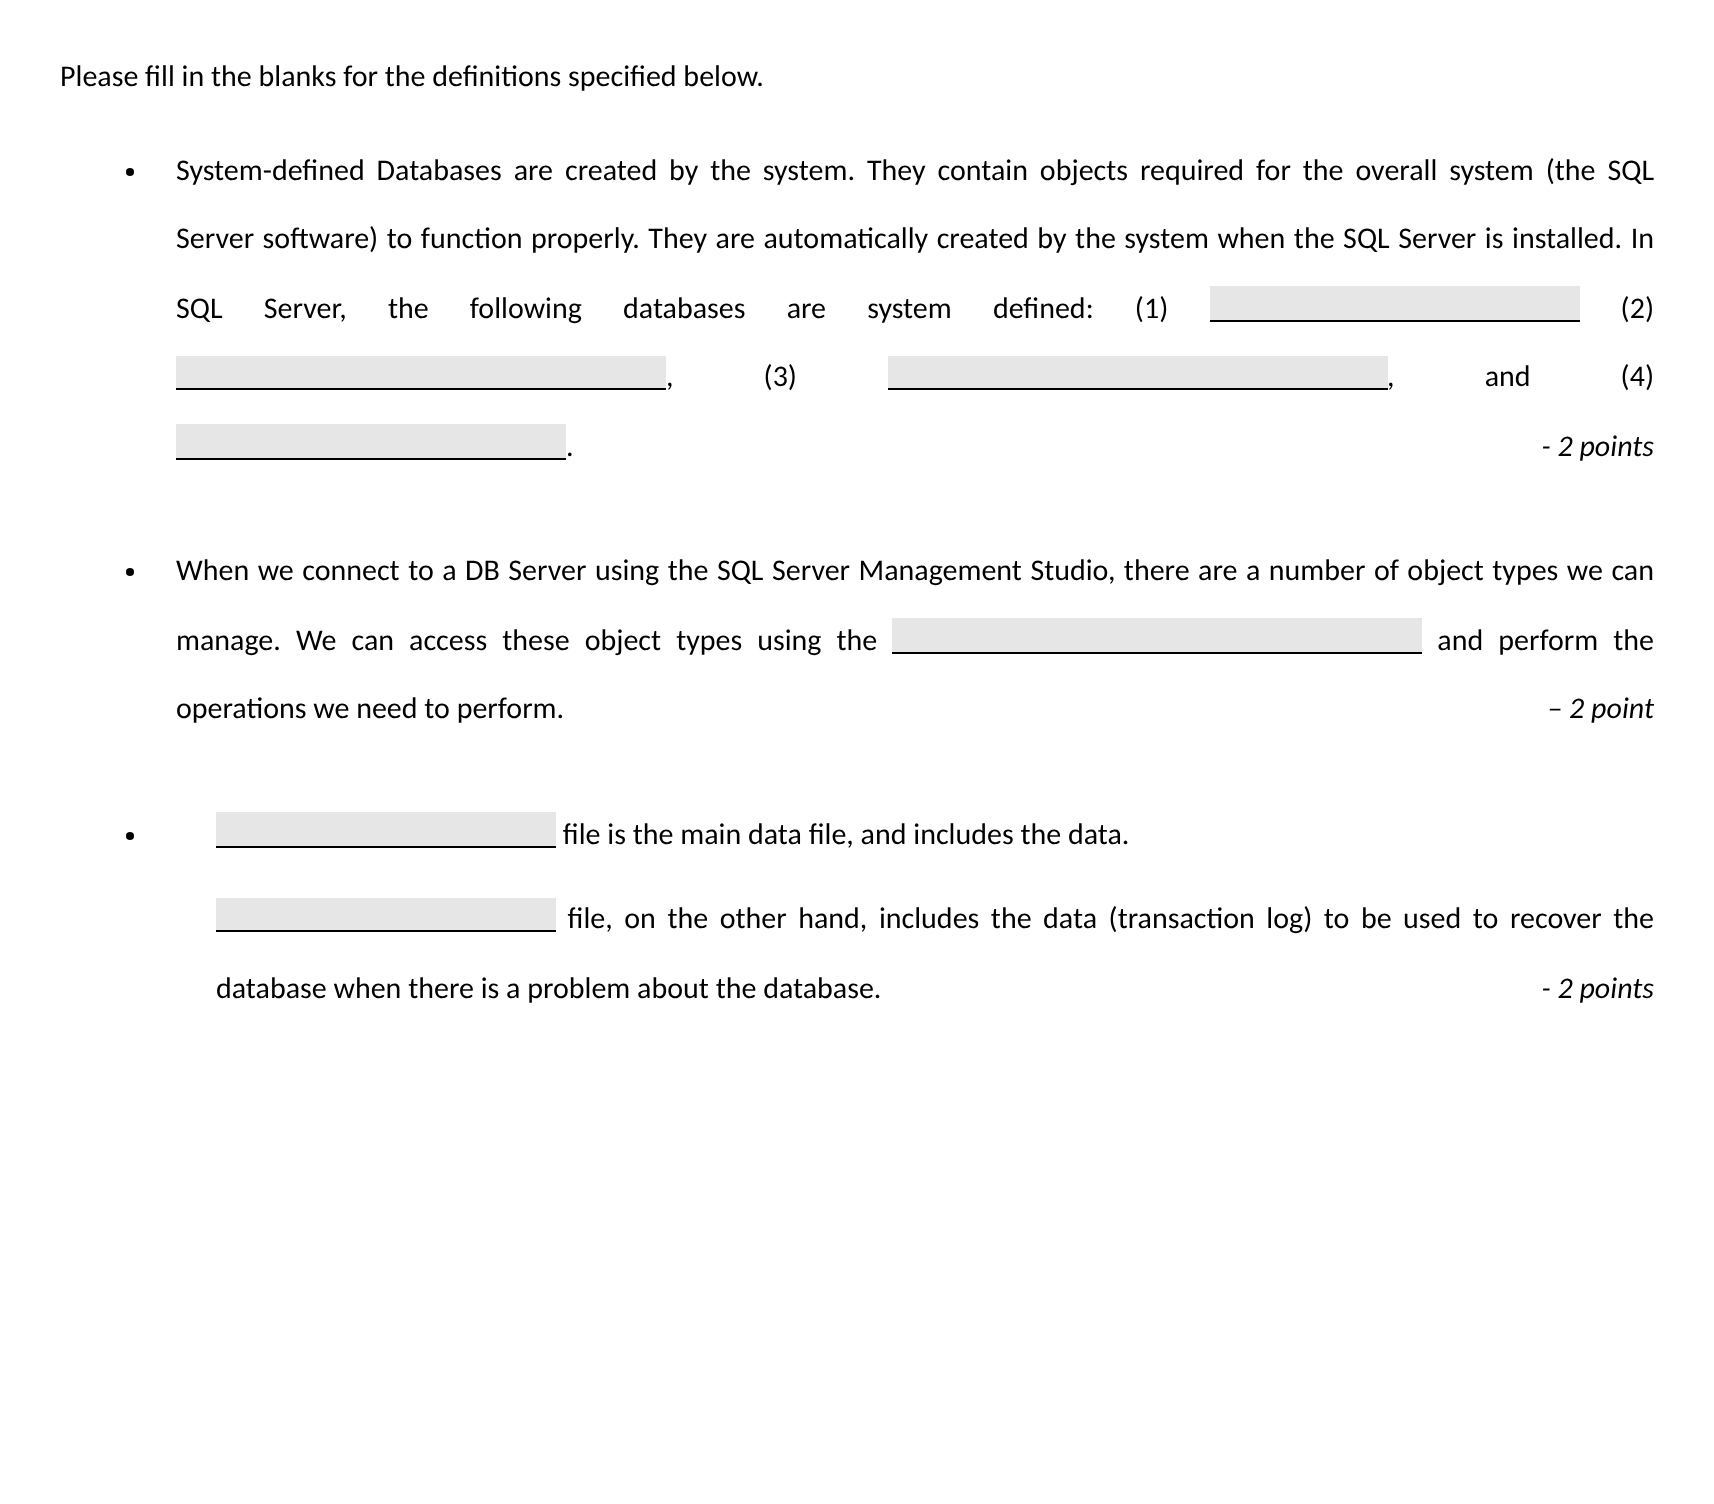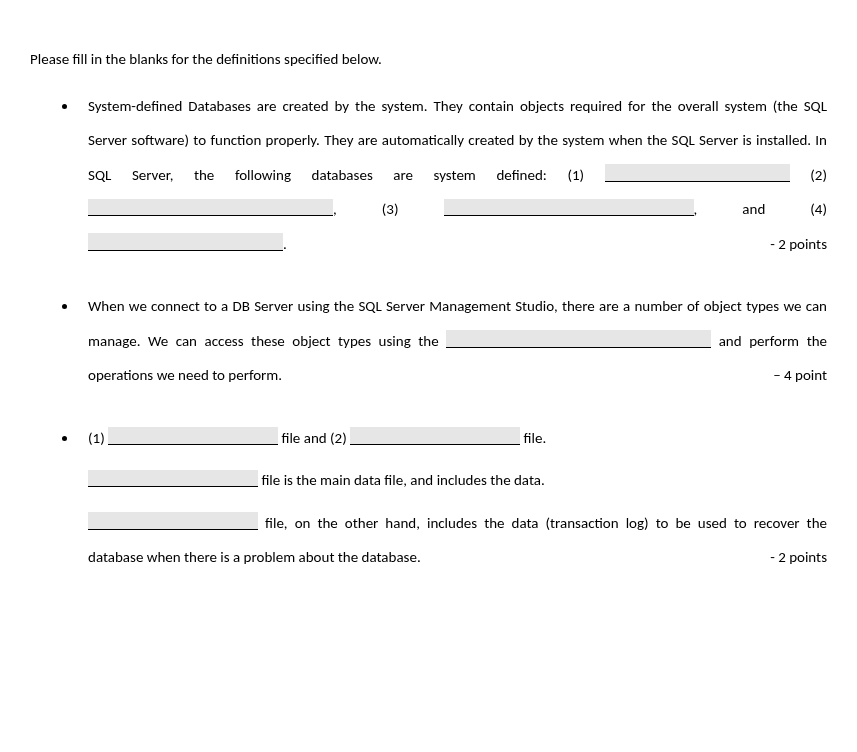--- a/index.html
+++ b/index.html
@@ -9,21 +9,20 @@
     background: #fff;
     margin: 0;
     padding: 28px 30px;
     width: 857px;
     box-sizing: border-box;
     line-height: 2.3;
   }
   .intro {
     margin-bottom: 18px;
     line-height: 1.5;
-    margin-top: 20px;
   }
   ul {
     list-style-type: disc;
     padding-left: 48px;
     margin: 0;
   }
   li {
     margin-bottom: 28px;
     padding-left: 10px;
   }
@@ -38,47 +37,46 @@
     display: inline-block;
     border-bottom: 1px solid #000;
     background: #e6e6e6;
     vertical-align: baseline;
     height: 1.1em;
     position: relative;
     top: 2px;
   }
   .pts-right {
     float: right;
+    font-style: italic;
   }
   .sub {
+    margin-left: 20px;
     margin-top: 8px;
   }
 </style>
 </head>
 <body>
 
 <div class="intro">Please fill in the blanks for the definitions specified below.</div>
 
 <ul>
 
   <li class="justify">
     <span class="bold">System-defined Databases</span><span> are created by the system. They contain objects required for the overall system (the SQL Server software) to function properly. They are automatically created by the system when the SQL Server is installed. In SQL Server, the following databases are system defined: (1) </span><span class="blank" style="width:185px"></span><span> (2) </span><span class="blank" style="width:245px"></span><span>, (3) </span><span class="blank" style="width:250px"></span><span>, and (4) </span><span class="blank" style="width:195px"></span><span>.</span>
     <span class="pts-right">- 2 points</span>
   </li>
 
   <li class="justify">
     <span>When we connect to a DB Server using the SQL Server Management Studio, there are a number of object types we can manage.  We can access these object types using the </span><span class="blank" style="width:265px"></span><span> and perform the operations we need to perform.</span>
-    <span class="pts-right">– 4 point</span>
+    <span class="pts-right">– 2 point</span>
   </li>
 
   <li>
 
-    <div class="justify">
-      <span>(1) </span><span class="blank" style="width:170px"></span><span> file and (2) </span><span class="blank" style="width:170px"></span><span> file.</span>
-    </div>
 
     <div class="justify sub">
       <span class="blank" style="width:170px"></span><span> file is the main data file, and includes the data.</span>
     </div>
 
     <div class="justify sub">
       <span class="blank" style="width:170px"></span><span> file, on the other hand, includes the data (transaction log) to be used to recover the database when there is a problem about the database.</span>
       <span class="pts-right">- 2 points</span>
     </div>
   </li>

